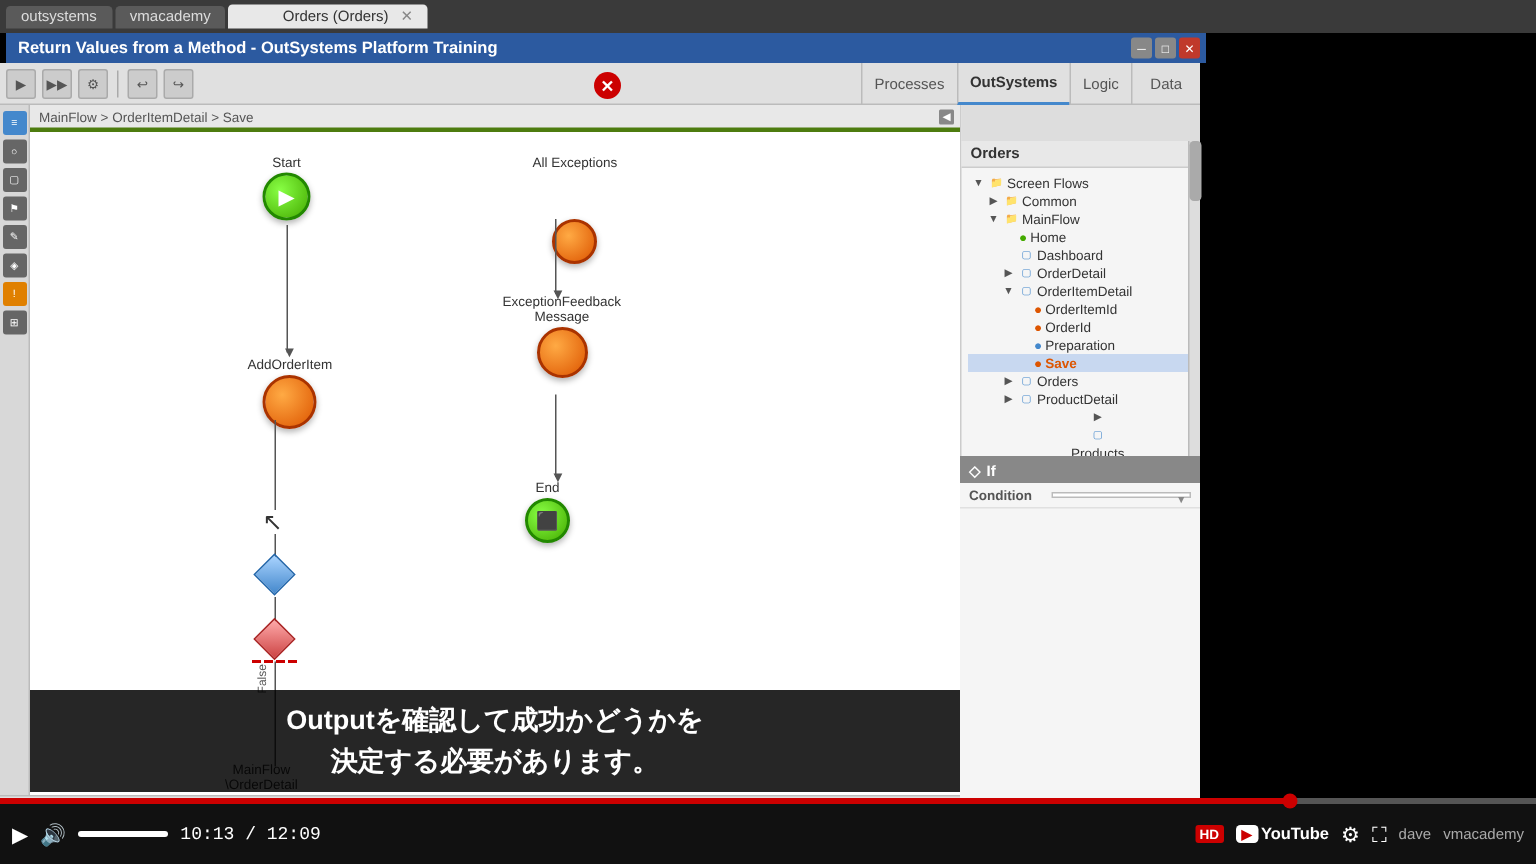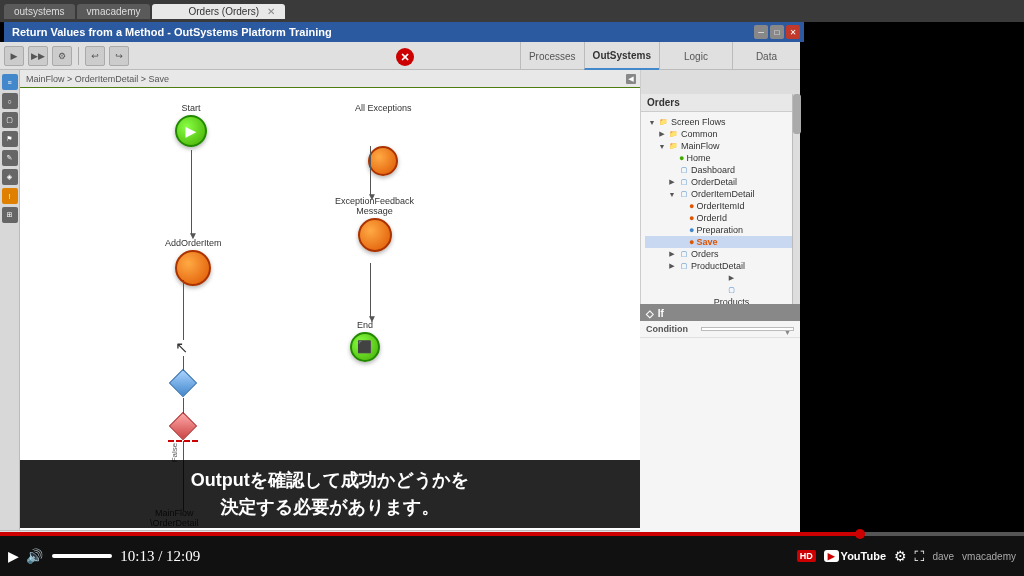--- a/index.html
+++ b/index.html
@@ -128,21 +128,21 @@
       color: white;
     }
 
     
     #breadcrumb {
       position: absolute;
       top: 70px; left: 20px;
       width: 620px;
       height: 18px;
       background: #e8e8e8;
-      border-bottom: 1px solid #4d7c0f;
+      border-bottom: 3px solid #4d7c0f;
       display: flex;
       align-items: center;
       padding: 0 6px;
       font-size: 9px;
       color: #555;
     }
 
     
     #flow-canvas {
       position: absolute;
@@ -336,22 +336,22 @@
     .ctrl-btn {
       color: white;
       font-size: 14px;
       cursor: pointer;
       display: flex;
       align-items: center;
       justify-content: center;
     }
     #time-display {
       color: white;
-      font-size: 15px;
-      font-family: Liberation Serif, serif;
+      font-size: 12px;
+      font-family: Liberation Mono, monospace;
     }
     #volume-bar {
       width: 60px;
       height: 4px;
       background: white;
       border-radius: 2px;
     }
     #spacer { flex: 1; }
     #hd-badge {
       background: #cc0000;
@@ -484,22 +484,22 @@
   <div class="toolbar-btn">▶</div>
   <div class="toolbar-btn">▶▶</div>
   <div class="toolbar-btn">⚙</div>
   <div style="width:1px;height:18px;background:#aaa;margin:0 2px;"></div>
   <div class="toolbar-btn">↩</div>
   <div class="toolbar-btn">↪</div>
 
   <div style="position:absolute;right:0;top:0;display:flex;height:28px;">
     <div style="padding:0 8px;display:flex;align-items:center;font-size:10px;color:#555;border-left:1px solid #bbb;cursor:pointer;">Processes</div>
     <div style="padding:0 8px;display:flex;align-items:center;font-size:10px;color:#333;font-weight:bold;border-left:1px solid #bbb;border-bottom:2px solid #4488cc;cursor:pointer;">OutSystems</div>
-    <div style="padding:0 24px;display:flex;align-items:center;font-size:10px;color:#555;border-left:1px solid #bbb;cursor:pointer;">Logic</div>
-    <div style="padding:0 23px;display:flex;align-items:center;font-size:10px;color:#555;border-left:1px solid #bbb;cursor:pointer;">Data</div>
+    <div style="padding:0 8px;display:flex;align-items:center;font-size:10px;color:#555;border-left:1px solid #bbb;cursor:pointer;">Logic</div>
+    <div style="padding:0 12px;display:flex;align-items:center;font-size:10px;color:#555;border-left:1px solid #bbb;cursor:pointer;">Data</div>
   </div>
 </div>
 
 <div id="left-sidebar">
   <div class="sidebar-icon" style="background:#4488cc;">≡</div>
   <div class="sidebar-icon" style="background:#666;">○</div>
   <div class="sidebar-icon" style="background:#666;">▢</div>
   <div class="sidebar-icon" style="background:#666;">⚑</div>
   <div class="sidebar-icon" style="background:#666;">✎</div>
   <div class="sidebar-icon" style="background:#666;">◈</div>

